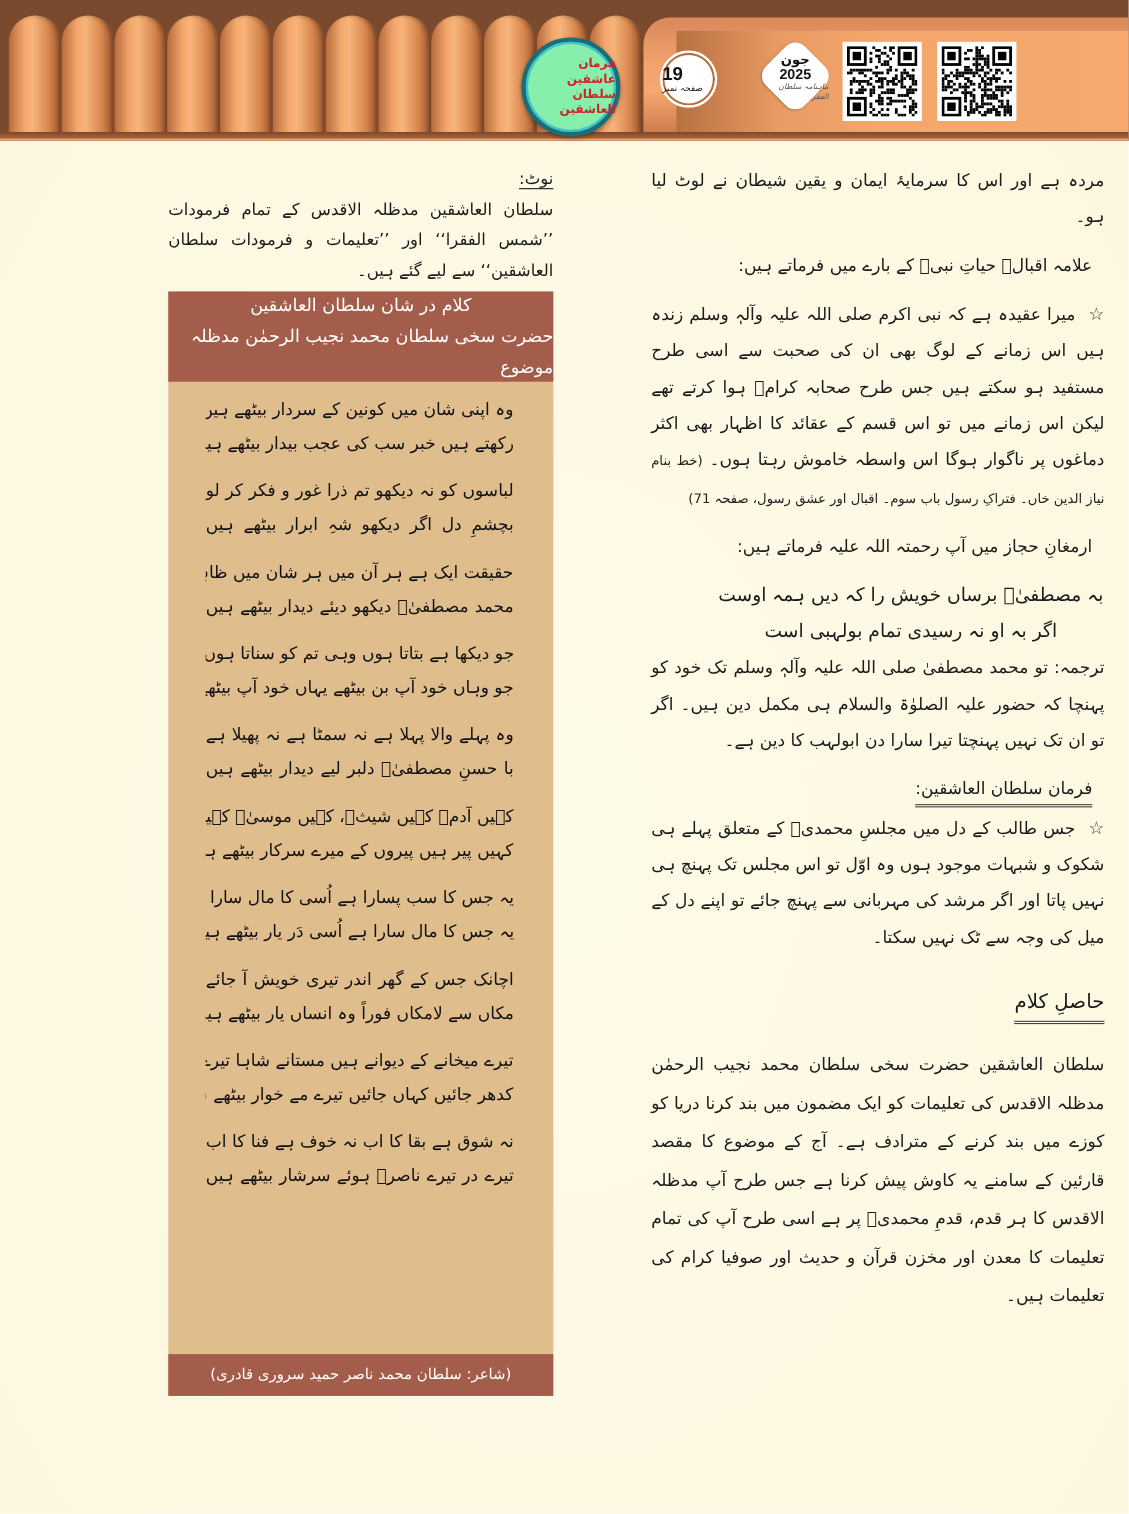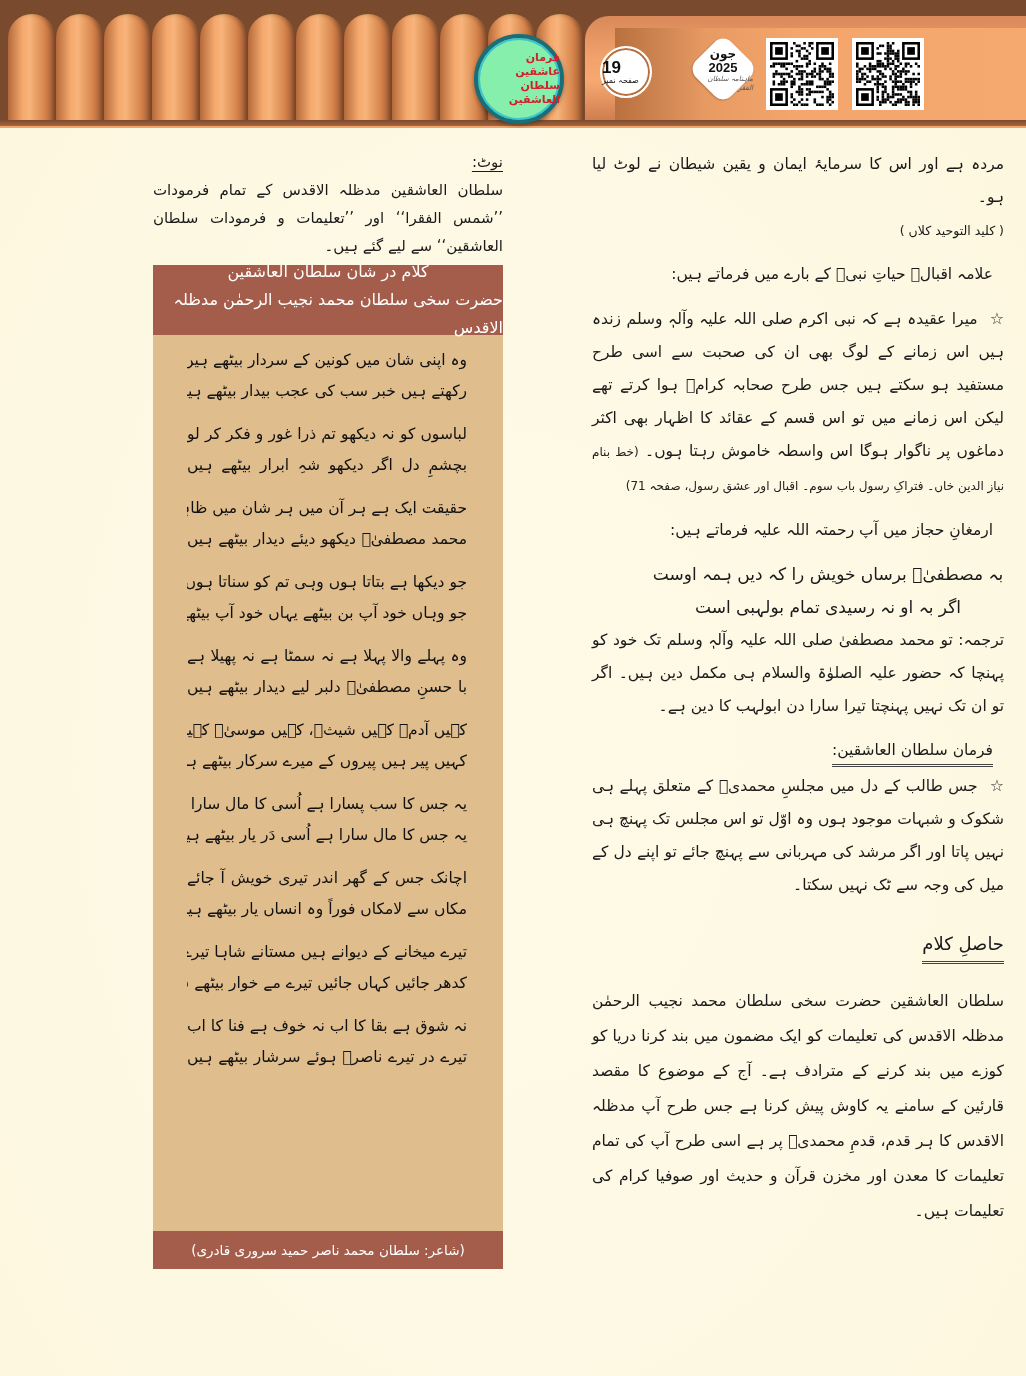--- a/index.html
+++ b/index.html
@@ -85,21 +85,21 @@
   .persian { text-align:center; font-size:17px; line-height:33px; margin:0; padding-left:60px; }
   .big-heading { font-size:18px; margin:26px 0 20px 0; line-height:30px; }
 
   .col-left { position:absolute; left:153px; top:148px; width:350px; }
   .note-title { font-size:15px; line-height:28px; margin:0; }
   .note-title span { text-decoration:underline; text-underline-offset:4px; }
   .note-body { font-size:15px; line-height:28px; margin:0 0 8px 0; text-align:justify; text-align-last:right; }
 
   .poem-box { position:absolute; left:153px; top:265px; width:350px; height:1004px; background:#e0bd8d; }
   .poem-head {
-    background:#a45d4b; color:#fff; height:70px;
+    background:#a45d4b; color:#fff; height:82px;
     display:flex; flex-direction:column; align-items:center; justify-content:center;
     direction:rtl;
   }
   .poem-head div { font-size:16px; line-height:28px; color:#fff; }
   .poem-body { padding:10px 36px 0 34px; direction:rtl; }
   .stanza { margin:0 0 13px 0; }
   .verse { font-size:15.5px; line-height:30.5px; text-align:justify; text-align-last:justify; color:#111; height:30.5px; overflow:hidden; white-space:nowrap; }
   .poem-foot {
     position:absolute; left:0; bottom:0; width:350px; height:38px; background:#a45d4b;
     display:flex; align-items:center; justify-content:center; direction:rtl;
@@ -571,21 +571,20 @@
         <rect x="20" y="2" width="3" height="3" fill="#000"></rect>
         <rect x="0" y="18" width="7" height="7" fill="#000"></rect>
         <rect x="1" y="19" width="5" height="5" fill="#fff"></rect>
         <rect x="2" y="20" width="3" height="3" fill="#000"></rect>
       </svg>
   </div>
 </div>
 
 <div class="col-right urdu">
   <p class="para">مردہ ہے اور اس کا سرمایۂ ایمان و یقین شیطان نے لوٹ لیا ہو۔</p>
-  <p class="para small-line">( کلید التوحید کلاں )</p>
   <p class="heading-inline">علامہ اقبالؒ حیاتِ نبیؐ کے بارے میں فرماتے ہیں:</p>
   <p class="para">
     <span class="star">☆</span><span>میرا عقیدہ ہے کہ نبی اکرم صلی اللہ علیہ وآلہٖ وسلم زندہ ہیں اس زمانے کے لوگ بھی ان کی صحبت سے اسی طرح مستفید ہو سکتے ہیں جس طرح صحابہ کرامؓ ہوا کرتے تھے لیکن اس زمانے میں تو اس قسم کے عقائد کا اظہار بھی اکثر دماغوں پر ناگوار ہوگا اس واسطہ خاموش رہتا ہوں۔</span>
     <span class="cite">(خط بنام نیاز الدین خاں۔ فتراکِ رسول باب سوم۔ اقبال اور عشق رسول، صفحہ 71)</span>
   </p>
   <p class="heading-inline">ارمغانِ حجاز میں آپ رحمتہ اللہ علیہ فرماتے ہیں:</p>
   <p class="persian">بہ مصطفیٰؐ برساں خویش را کہ دیں ہمہ اوست</p>
   <p class="persian">اگر بہ او نہ رسیدی تمام بولہبی است</p>
   <p class="para">ترجمہ: تو محمد مصطفیٰ صلی اللہ علیہ وآلہٖ وسلم تک خود کو پہنچا کہ حضور علیہ الصلوٰۃ والسلام ہی مکمل دین ہیں۔ اگر تو ان تک نہیں پہنچتا تیرا سارا دن ابولہب کا دین ہے۔</p>
   <p class="heading-inline" style="margin-bottom:2px">
@@ -601,21 +600,21 @@
 </div>
 
 <div class="col-left urdu">
   <p class="note-title"><span>نوٹ:</span></p>
   <p class="note-body">سلطان العاشقین مدظلہ الاقدس کے تمام فرمودات ’’شمس الفقرا‘‘ اور ’’تعلیمات و فرمودات سلطان العاشقین‘‘ سے لیے گئے ہیں۔</p>
 </div>
 
 <div class="poem-box">
   <div class="poem-head">
     <div>کلام در شان سلطان العاشقین</div>
-    <div>حضرت سخی سلطان محمد نجیب الرحمٰن مدظلہ الاقدس</div>
+    <div>حضرت سخی سلطان محمد نجیب الرحمٰن مدظلہ موضوع</div>
   </div>
   <div class="poem-body" id="poem-body">
       <div class="stanza">
         <div class="verse">وہ اپنی شان میں کونین کے سردار بیٹھے ہیں</div>
         <div class="verse">رکھتے ہیں خبر سب کی عجب بیدار بیٹھے ہیں</div>
       </div>
       <div class="stanza">
         <div class="verse">لباسوں کو نہ دیکھو تم ذرا غور و فکر کر لو</div>
         <div class="verse">بچشمِ دل اگر دیکھو شہِ ابرار بیٹھے ہیں</div>
       </div>

